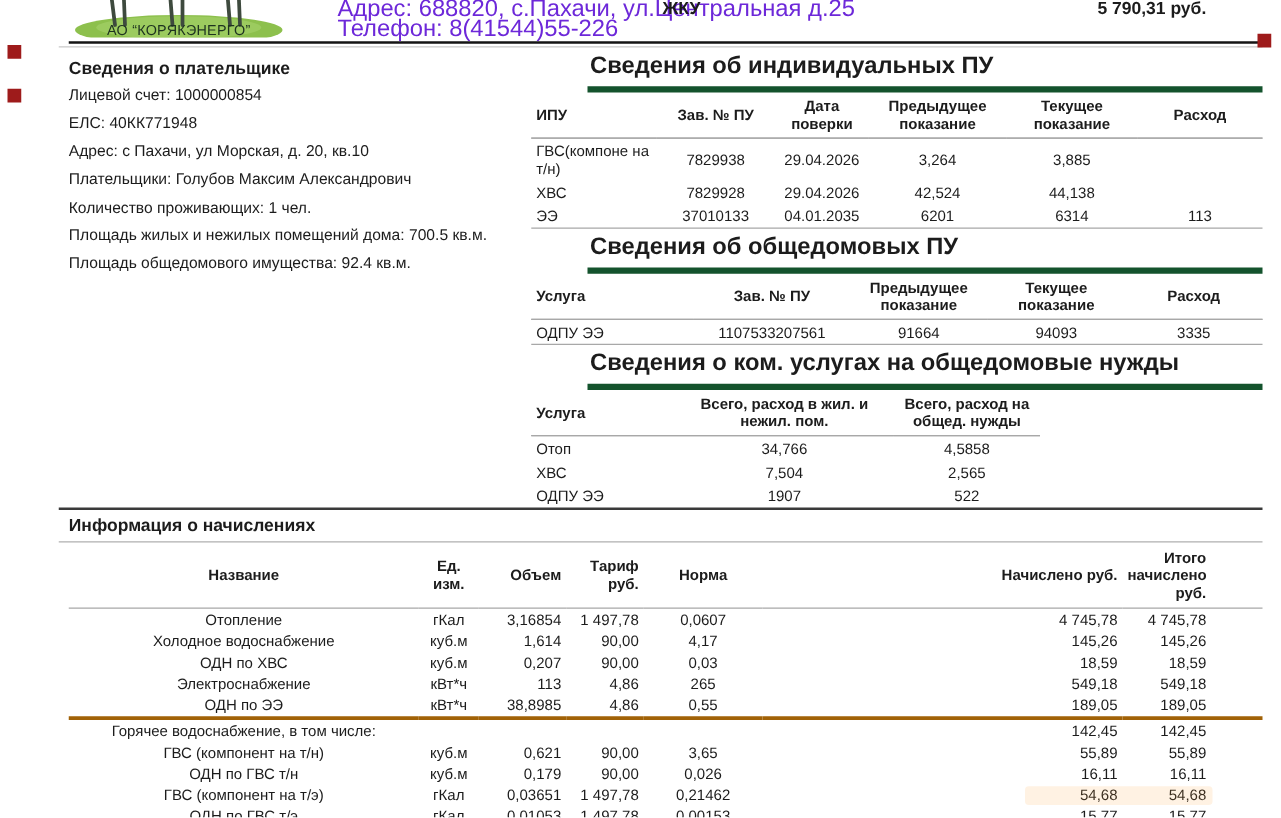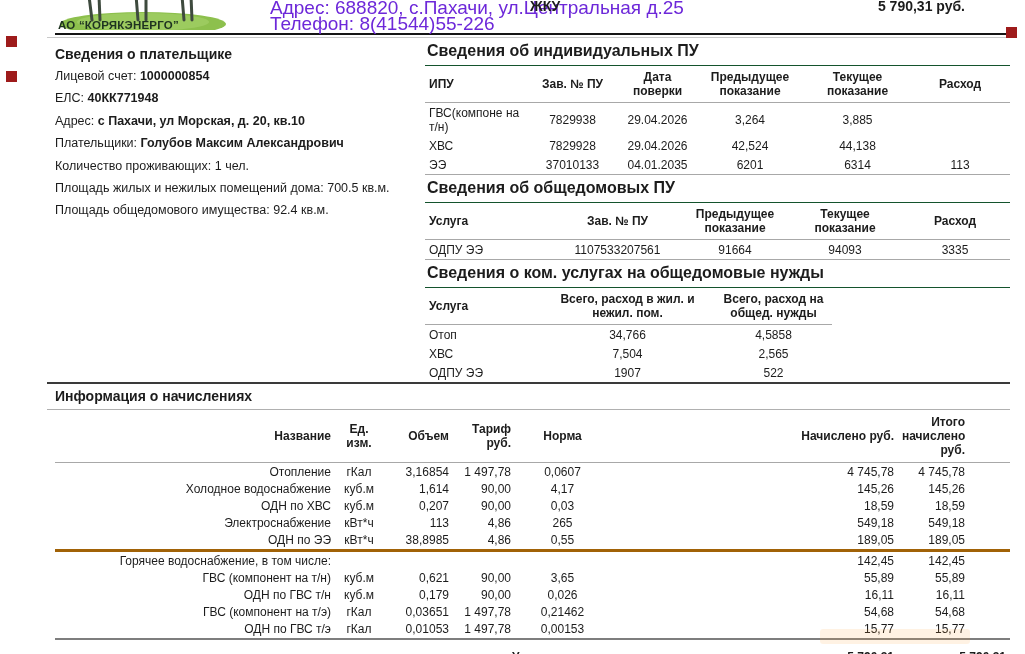--- a/index.html
+++ b/index.html
@@ -11,39 +11,39 @@
     font-family: "Liberation Sans", sans-serif;
     color: #1c1c1c;
     overflow: hidden;
   }
   
   .header { position: relative; height: 33px; }
   .logo { position: absolute; left: 58px; top: 0; width: 170px; height: 30px; }
   .logo svg { position:absolute; left:0; top:-6px; }
   .logo .company {
     position: absolute; left: 0; bottom: -1px; width: 170px;
-    text-align: left; font-weight: bold; font-size: 11.5px; color: #1e3320;
+    text-align: center; font-weight: normal; font-size: 11.5px; color: #1e3320;
     letter-spacing: .2px;
   }
   .addr-block { position: absolute; left: 270px; top: 0; font-size: 19px; line-height: 15.5px; color:#6d28d9; }
   .service { position: absolute; left: 530px; top: -2px; font-weight: bold; font-size: 14px; }
   .amount  { position: absolute; right: 60px; top: -2px; font-weight: bold; font-size: 14px; }
   .rule-black { margin: 0 15px 0 55px; border-top: 2px solid #151515; }
 
   
   .content { display: flex; margin: 2px 15px 0 47px; border-top: 1px solid #c9c9c9; }
   .left-col { width: 378px; padding: 8px 0 0 8px; }
   .payer-title { font-weight: bold; font-size: 14px; margin-bottom: 3px; }
   .field { font-size: 12.5px; line-height: 22.4px; white-space: nowrap; }
-  .field .bv { font-weight: bold; }
+  .field .bv { font-weight: normal; }
 
   .right-col { width: 585px; }
   .section { }
   .sec2, .sec3 { border-top: 1px solid #a8a8a8; }
-  .sec-title { font-weight: bold; font-size: 16px; padding: 4px 0 5px 2px; border-bottom: 1px solid #14532d; }
+  .sec-title { font-weight: bold; font-size: 19px; padding: 4px 0 5px 2px; border-bottom: 5px solid #14532d; margin-left: 45px; }
 
   table { border-collapse: collapse; table-layout: fixed; }
   th { font-weight: bold; vertical-align: middle; }
   th, td { font-size: 12px; padding: 2px 4px; overflow: hidden; }
   thead tr { border-bottom: 1px solid #a8a8a8; }
 
   #tbl-ind, #tbl-house { width: 585px; }
   #tbl-comm { width: 407px; }
   #tbl-ind th, #tbl-ind td, #tbl-house th, #tbl-house td, #tbl-comm th, #tbl-comm td { text-align: center; }
   #tbl-ind th:first-child, #tbl-ind td:first-child,
@@ -55,21 +55,21 @@
   
   .charges { margin: 0 15px 0 47px; }
   .charges-title {
     border-top: 2px solid #3a3a3a; border-bottom: 1px solid #b0b0b0;
     font-weight: bold; font-size: 14px; padding: 4px 0 5px 8px;
   }
   #tbl-charges { width: 955px; margin-left: 8px; }
   #tbl-charges thead tr { border-bottom: 1px solid #a8a8a8; }
   #tbl-charges th { padding-top: 5px; padding-bottom: 5px; }
   #tbl-charges td { padding-top: 1.6px; padding-bottom: 1.6px; }
-  #tbl-charges th:nth-child(1), #tbl-charges td:nth-child(1) { text-align: right; }
+  #tbl-charges th:nth-child(1), #tbl-charges td:nth-child(1) { text-align: center; }
   #tbl-charges th:nth-child(2), #tbl-charges td:nth-child(2) { text-align: center; }
   #tbl-charges th:nth-child(3), #tbl-charges td:nth-child(3),
   #tbl-charges th:nth-child(4), #tbl-charges td:nth-child(4) { text-align: right; }
   #tbl-charges th:nth-child(5), #tbl-charges td:nth-child(5) { text-align: center; }
   #tbl-charges th:nth-child(6), #tbl-charges td:nth-child(6),
   #tbl-charges th:nth-child(7), #tbl-charges td:nth-child(7) { text-align: right; }
   #tbl-charges th:nth-child(7), #tbl-charges td:nth-child(7) { padding-right: 45px; }
   tbody.hot-group { border-top: 3px solid #a16207; }
   tbody.hot-group tr:first-child td { padding-top: 5px; }
   tfoot { border-top: 2px solid #7e7e7e; }

